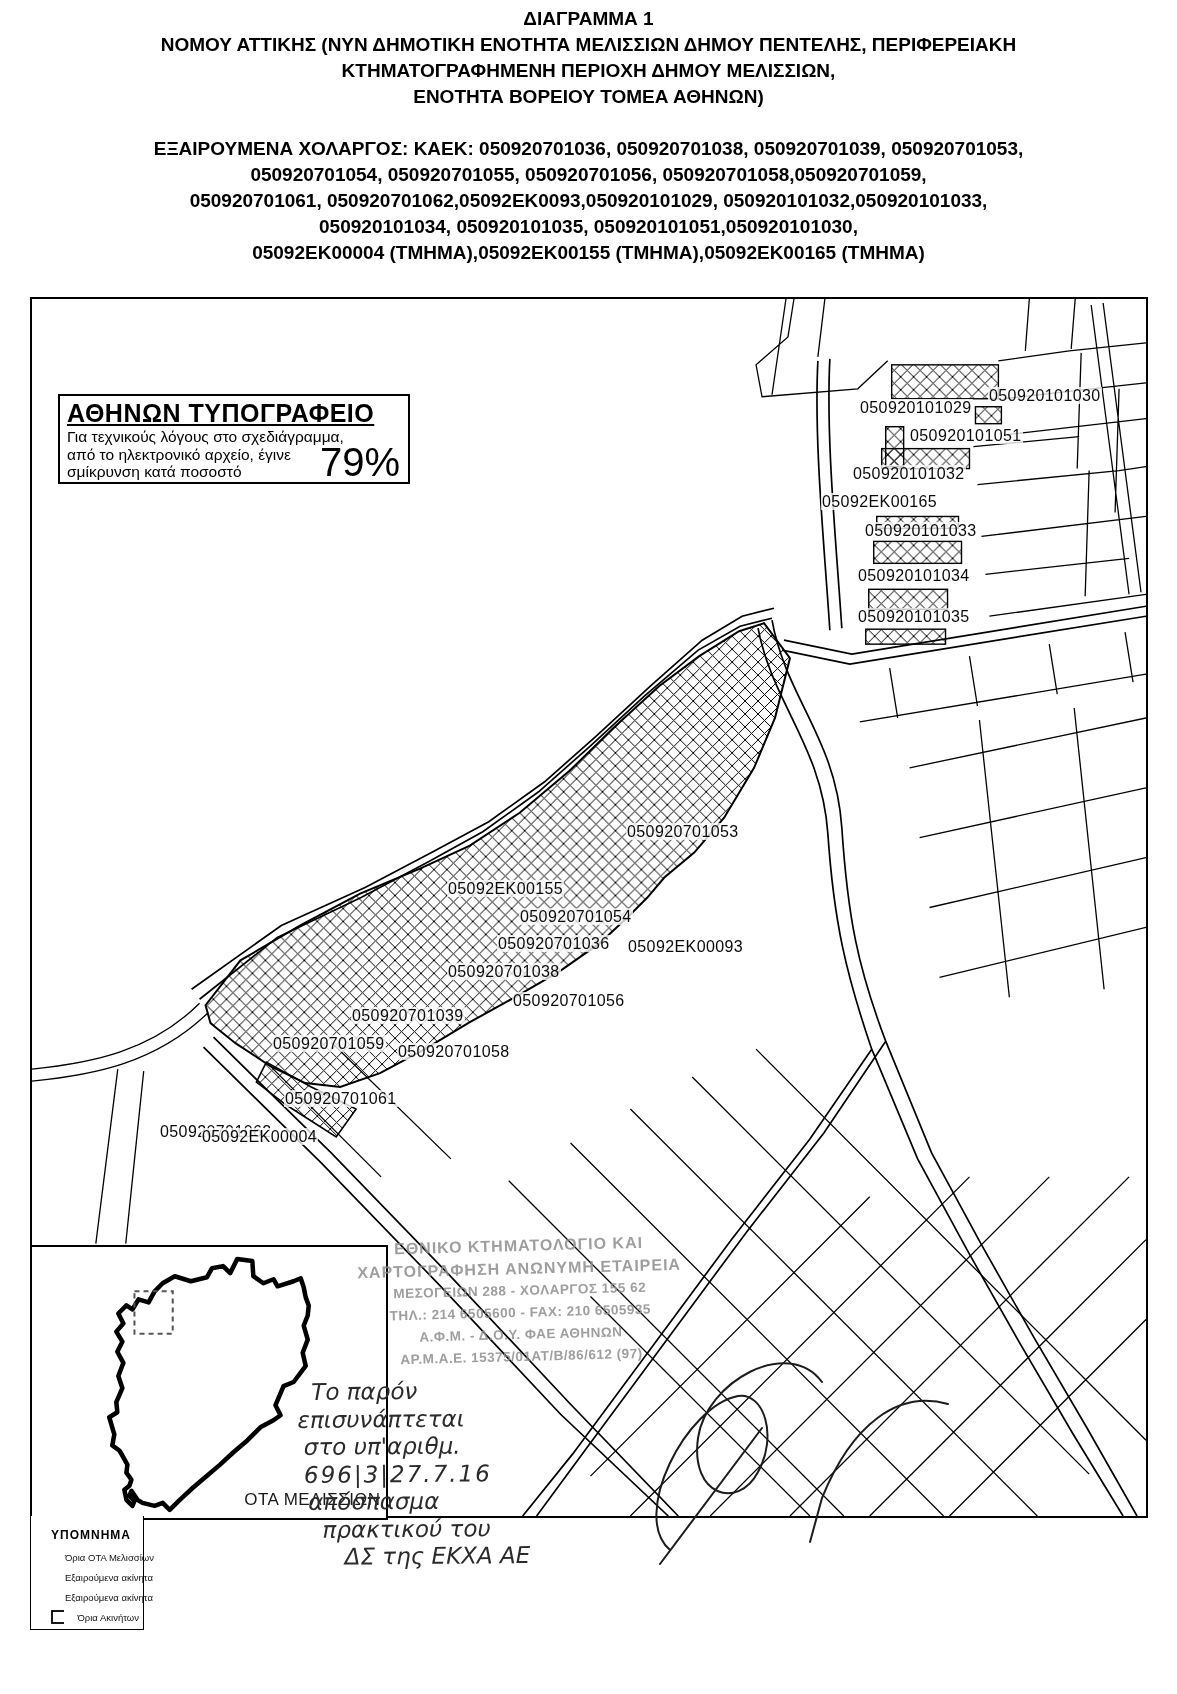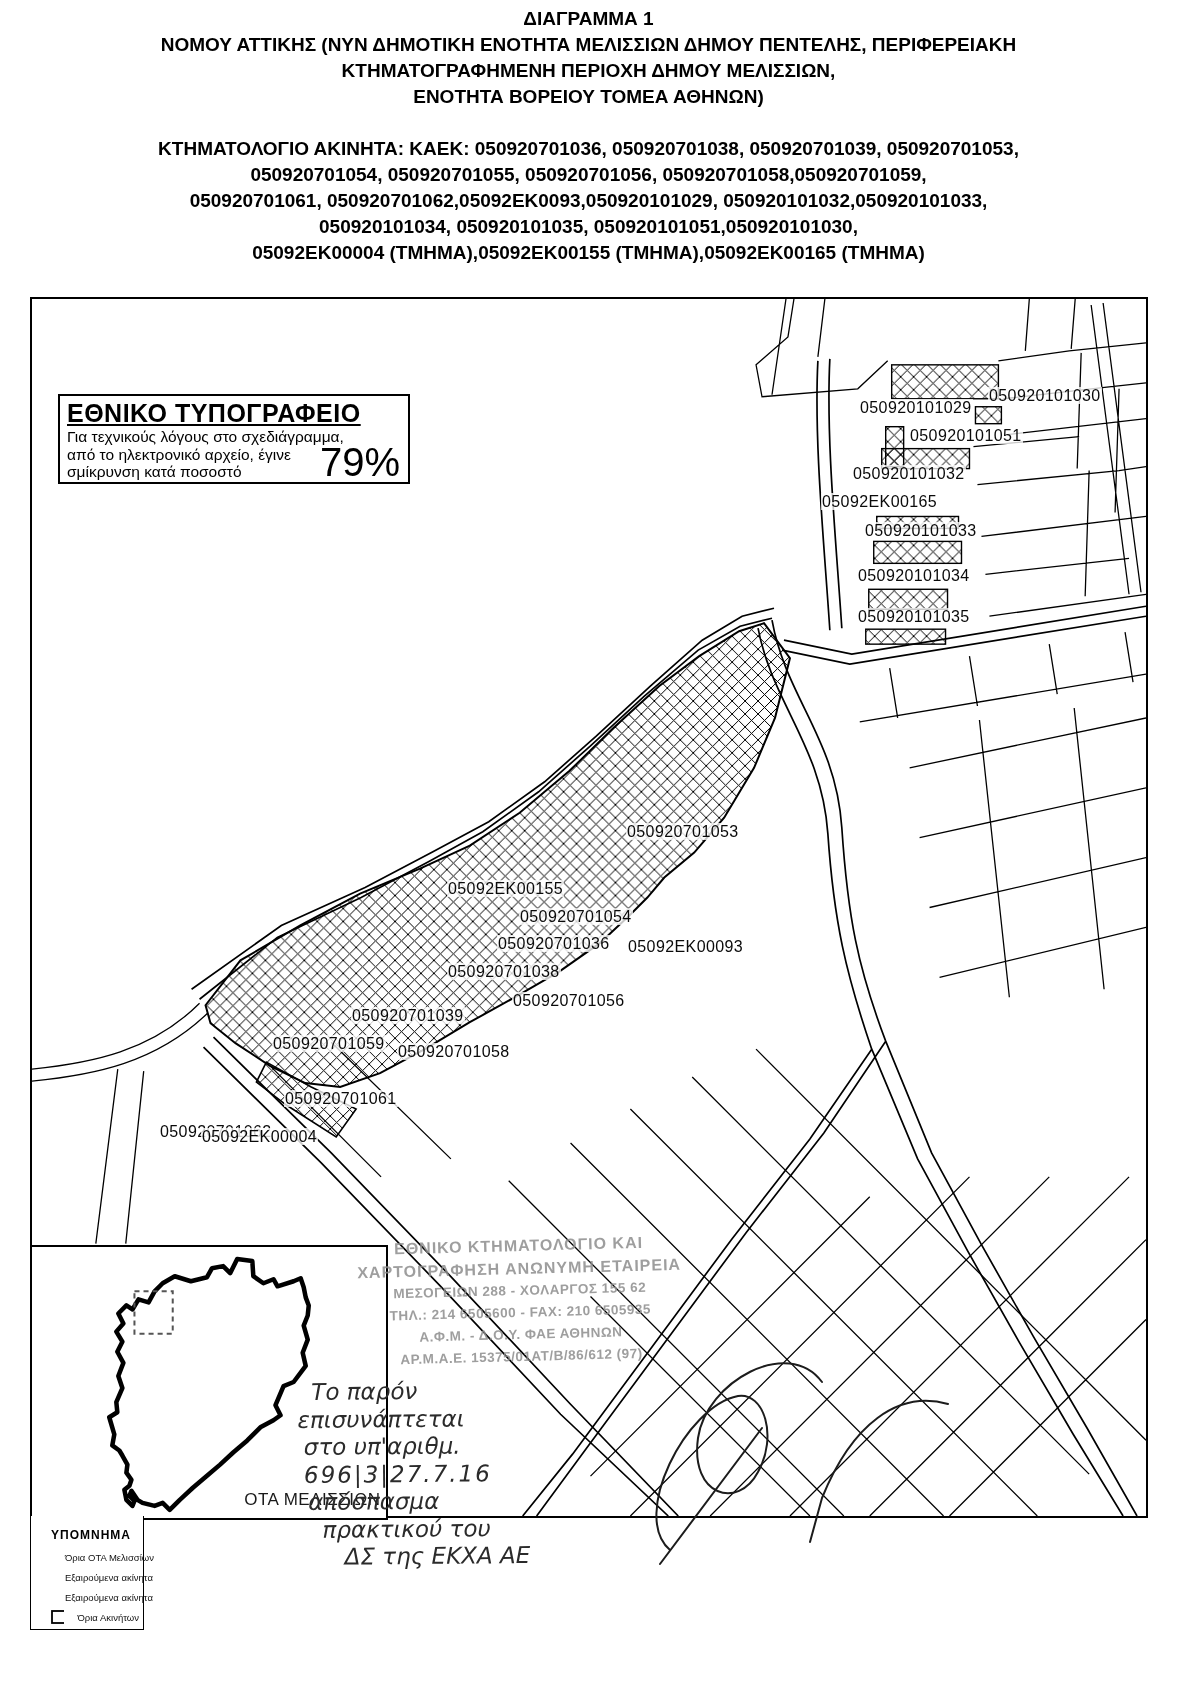--- a/index.html
+++ b/index.html
@@ -55,21 +55,21 @@
 
 <div class="page">
 
   <div class="title-block" id="title-block">
       <div class="title-line">ΔΙΑΓΡΑΜΜΑ 1</div>
       <div class="title-line">ΝΟΜΟΥ ΑΤΤΙΚΗΣ (ΝΥΝ ΔΗΜΟΤΙΚΗ ΕΝΟΤΗΤΑ ΜΕΛΙΣΣΙΩΝ ΔΗΜΟΥ ΠΕΝΤΕΛΗΣ, ΠΕΡΙΦΕΡΕΙΑΚΗ</div>
       <div class="title-line">ΚΤΗΜΑΤΟΓΡΑΦΗΜΕΝΗ ΠΕΡΙΟΧΗ ΔΗΜΟΥ ΜΕΛΙΣΣΙΩΝ,</div>
       <div class="title-line">ΕΝΟΤΗΤΑ ΒΟΡΕΙΟΥ ΤΟΜΕΑ ΑΘΗΝΩΝ)</div>
     </div>
   <div class="excluded-block" id="excluded-block">
-      <div class="excluded-line">ΚΤΗΜΑΤΟΛΟΓΙΟ ΑΚΙΝΗΤΑ: ΚΑΕΚ: 050920701036, 050920701038, 050920701039, 050920701053,</div>
+      <div class="excluded-line">ΕΞΑΙΡΟΥΜΕΝΑ ΧΟΛΑΡΓΟΣ: ΚΑΕΚ: 050920701036, 050920701038, 050920701039, 050920701053,</div>
       <div class="excluded-line">050920701054, 050920701055, 050920701056, 050920701058,050920701059,</div>
       <div class="excluded-line">050920701061, 050920701062,05092ΕΚ0093,050920101029, 050920101032,050920101033,</div>
       <div class="excluded-line">050920101034, 050920101035, 050920101051,050920101030,</div>
       <div class="excluded-line">05092ΕΚ00004 (ΤΜΗΜΑ),05092ΕΚ00155 (ΤΜΗΜΑ),05092ΕΚ00165 (ΤΜΗΜΑ)</div>
     </div>
 
   <div class="map-frame" id="map-frame">
     <svg class="linework" viewBox="0 0 1117 1220" preserveAspectRatio="none">
       <defs>
         <pattern id="xh" width="13" height="13" patternUnits="userSpaceOnUse">
@@ -121,21 +121,21 @@
         <rect x="856" y="128" width="18" height="40"></rect>
         <rect x="852" y="150" width="88" height="20"></rect>
         <rect x="847" y="218" width="82" height="12"></rect>
         <rect x="844" y="243" width="88" height="22"></rect>
         <rect x="839" y="291" width="79" height="20"></rect>
         <rect x="836" y="331" width="80" height="15"></rect>
       </g>
     </svg>
 
     <div class="print-box">
-      <div class="pb-title">ΕΘΝΙΚΟ ΤΥΠΟΓΡΑΦΕΙΟ</div>
+      <div class="pb-title">ΑΘΗΝΩΝ ΤΥΠΟΓΡΑΦΕΙΟ</div>
       <div id="pb-lines">
           <div class="pb-line">Για τεχνικούς λόγους στο σχεδιάγραμμα,</div>
           <div class="pb-line">από το ηλεκτρονικό αρχείο, έγινε</div>
           <div class="pb-line">σμίκρυνση κατά ποσοστό</div>
         </div>
       <div class="pb-pct">79%</div>
     </div>
 
     <div class="inset">
       <svg viewBox="0 0 296 269">

